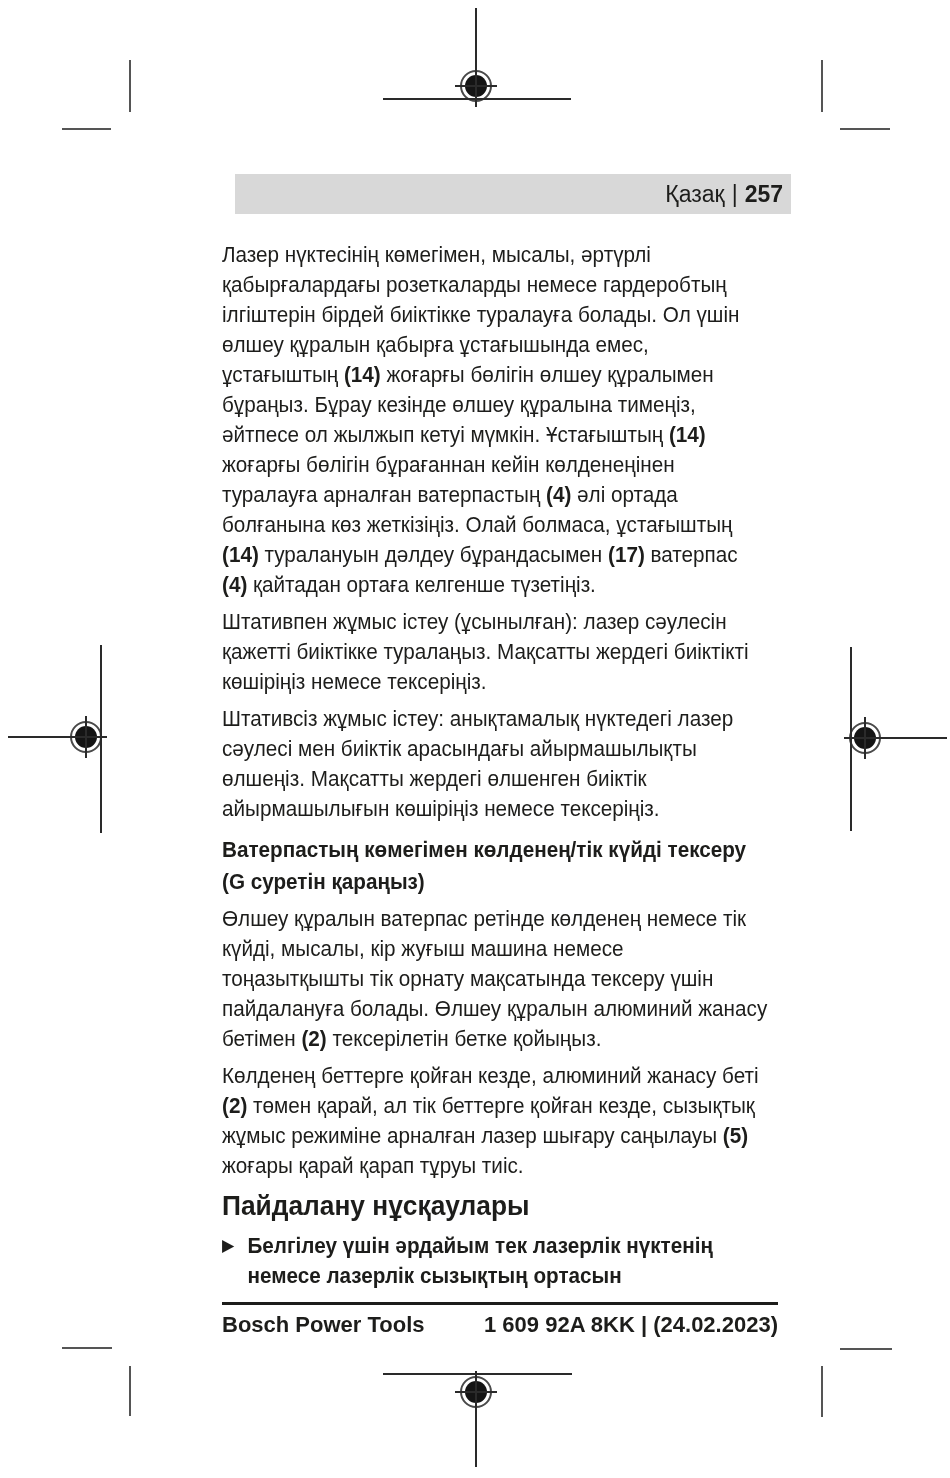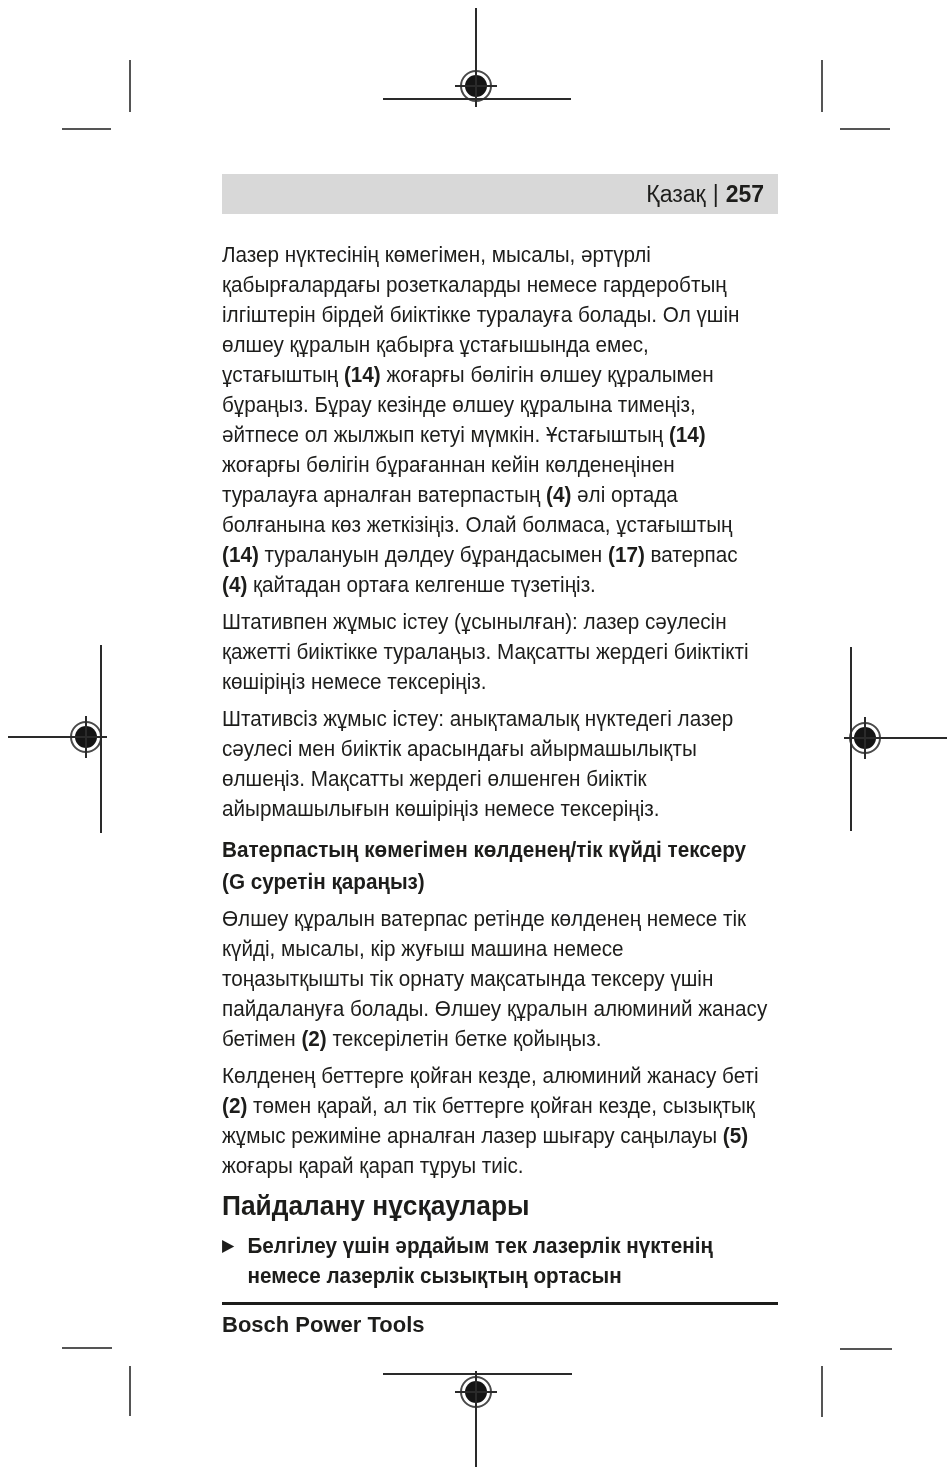--- a/index.html
+++ b/index.html
@@ -51,25 +51,25 @@
   .c-tl-h { left: 62px;  top: 128px;  width: 49px; height: 2px; }
   .c-tr-v { left: 821px; top: 60px;   width: 2px;  height: 52px; }
   .c-tr-h { left: 840px; top: 128px;  width: 50px; height: 2px; }
   .c-bl-h { left: 62px;  top: 1347px; width: 50px; height: 2px; }
   .c-bl-v { left: 129px; top: 1366px; width: 2px;  height: 50px; }
   .c-br-h { left: 840px; top: 1348px; width: 52px; height: 2px; }
   .c-br-v { left: 821px; top: 1366px; width: 2px;  height: 51px; }
 
   
   .header-bar {
-    position: absolute; left: 222px; top: 174px;
+    position: absolute; left: 235px; top: 174px;
     width: 556px; height: 40px;
     background: #d8d8d8;
     display: flex; align-items: center; justify-content: flex-end;
-    padding-right: 14px; box-sizing: border-box;
+    padding-right: 8px; box-sizing: border-box;
     font-size: 23px;
   }
   .header-bar .sep { margin: 0 7px; font-weight: 400; color: #1d1d1b; }
   .header-bar .pnum { font-weight: 700; }
 
   
   .textcol {
     position: absolute; left: 222px; top: 240px;
     width: 592px;
     transform: scaleX(0.94);
@@ -201,15 +201,16 @@
     <div class="bullet">
       <span class="bullet-marker">▶</span>
       <span class="bullet-text"><span style="font-weight: 700;">Белгілеу үшін әрдайым тек лазерлік нүктенің
 немесе лазерлік сызықтың ортасын</span></span>
     </div>
   </div>
 
   <div class="footer-rule"></div>
   <div class="footer-row">
     <span>Bosch Power Tools</span>
+    <span>1 609 92A 8KK | (24.02.2023)</span>
   </div>
 
 </div>
 
 </body></html>

